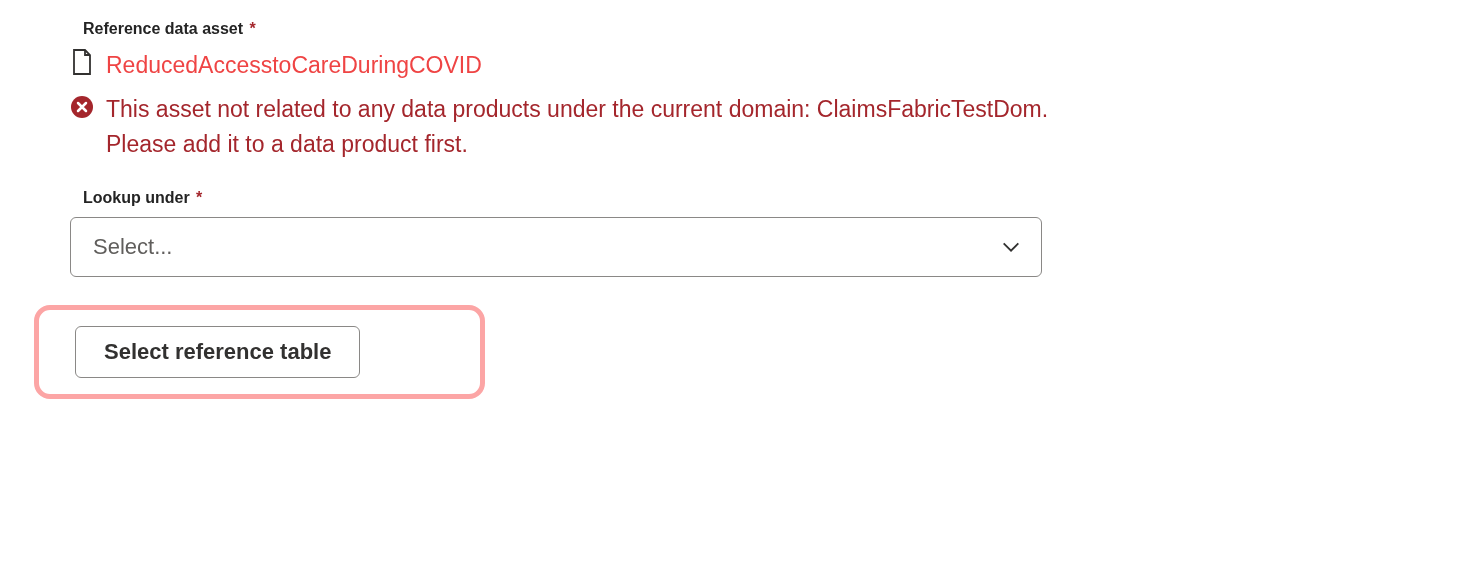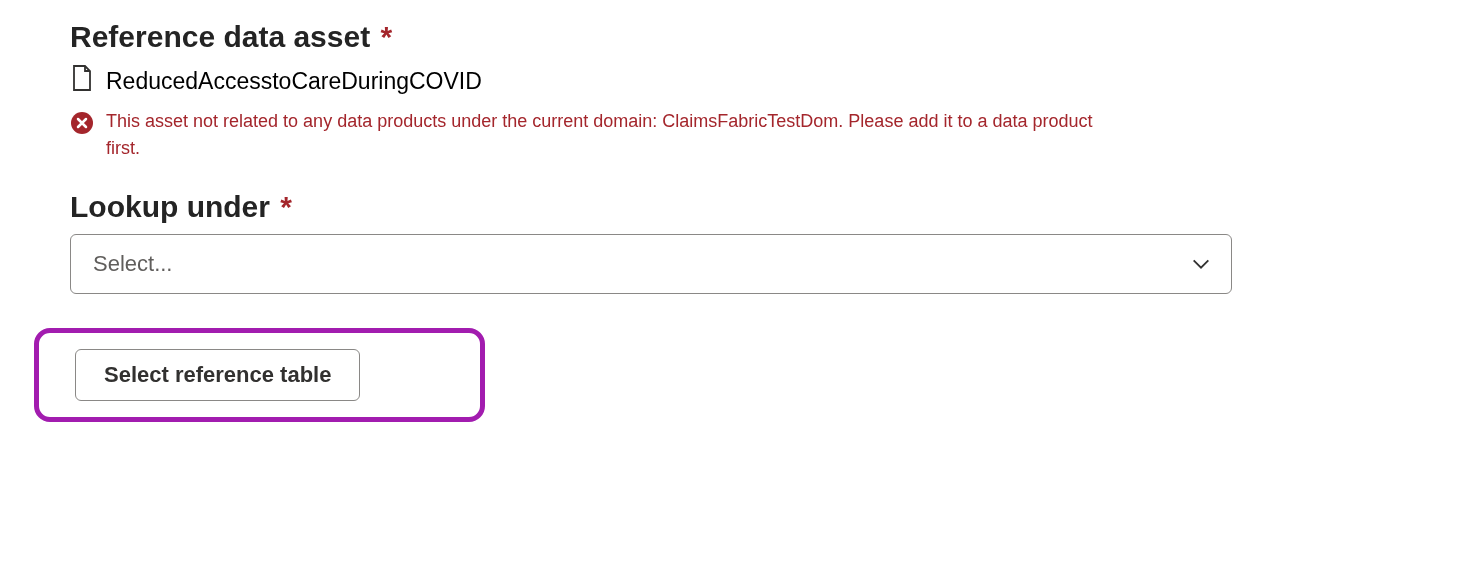--- a/index.html
+++ b/index.html
@@ -13,66 +13,67 @@
       padding: 20px 70px;
       color: #323130;
       font-size: 22px;
       width: 1465px;
     }
     .form-group {
       margin-bottom: 28px;
     }
     .label {
       font-weight: 600;
-      font-size: 30px;
+      font-size: 16px;
       color: #242424;
       margin-bottom: 10px;
       display: block;
+      margin-left: 13px;
     }
     .required {
       color: #a4262c;
       margin-left: 2px;
     }
     .asset-row {
       display: flex;
       align-items: center;
       gap: 12px;
       margin-bottom: 10px;
       margin-top: 10px;
     }
     .file-icon {
       width: 24px;
       height: 28px;
       flex-shrink: 0;
     }
     .asset-name {
       font-size: 23px;
-      color: #000000;
+      color: #ef4444;
     }
     .error-row {
       display: flex;
       align-items: flex-start;
       gap: 12px;
       margin-bottom: 10px;
     }
     .error-icon {
       width: 24px;
       height: 24px;
       flex-shrink: 0;
       margin-top: 3px;
     }
     .error-text {
       color: #a4262c;
-      font-size: 18px;
+      font-size: 23px;
       line-height: 1.5;
       max-width: 1000px;
     }
     .select-wrap {
       position: relative;
-      width: 1162px;
+      width: 972px;
     }
     .select-input {
       width: 100%;
       height: 60px;
       border: 1px solid #8a8886;
       border-radius: 6px;
       padding: 0 50px 0 22px;
       font-size: 22px;
       color: #605e5c;
       background: #ffffff;
@@ -89,26 +90,26 @@
     .chevron {
       position: absolute;
       right: 20px;
       top: 50%;
       transform: translateY(-50%);
       pointer-events: none;
       width: 22px;
       height: 22px;
     }
     .highlight-box {
-      border: 5px solid #a21caf;
+      border: 5px solid #fca5a5;
       border-radius: 16px;
       display: inline-block;
       padding: 16px 120px 16px 0;
       margin-left: -36px;
-      margin-top: 6px;
+      margin-top: 0;
     }
     .ref-button {
       background: #ffffff;
       border: 1px solid #8a8886;
       border-radius: 6px;
       padding: 12px 28px;
       font-size: 22px;
       font-weight: 600;
       color: #323130;
       cursor: pointer;

